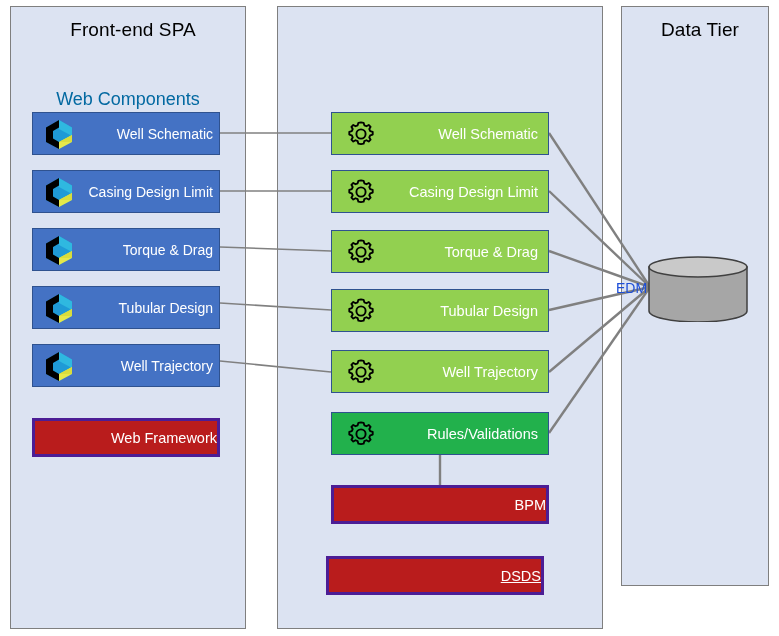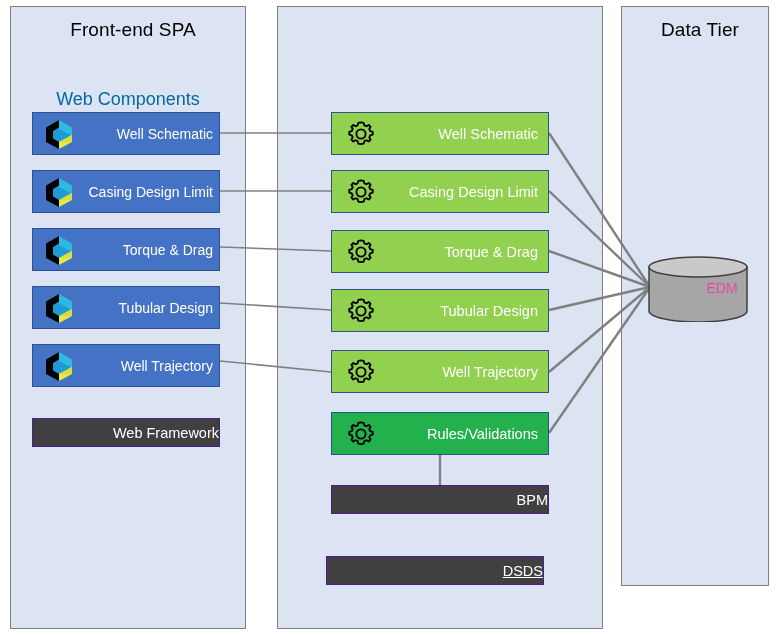--- a/index.html
+++ b/index.html
@@ -81,23 +81,23 @@
     left: 331px;
     width: 218px;
     height: 43px;
     padding-left: 4px;
   }
   .box.micro .label { padding-right: 10px; font-size: 14.5px; }
 
   .box.micro.accent { background: #22b14c; }
 
   .box.plain {
-    background: #404040;
-    border: 1px solid #4c1d95;
-    height: 29px;
+    background: #b91c1c;
+    border: 3px solid #4c1d95;
+    height: 39px;
   }
   .box.plain .label { font-size: 14.5px; }
 
   #box-web-framework { left: 32px; width: 188px; }
   #box-bpm   { left: 331px; width: 218px; padding-left: 24px; }
   #box-dsds  { left: 326px; width: 218px; text-decoration: underline; }
 
   
   .icon-hex {
     width: 34px; height: 32px;
@@ -121,26 +121,26 @@
   
   #edm-cylinder {
     position: absolute;
     left: 648px;
     top: 256px;
     width: 100px;
     height: 66px;
   }
   #edm-label {
     position: absolute;
-    left: 672px;
+    left: 616px;
     top: 280px;
     width: 100px;
-    text-align: center;
+    text-align: left;
     font-size: 14px;
-    color: #ec4899;
+    color: #1d4ed8;
   }
 </style>
 </head>
 <body>
 
 <div id="diagram">
 
   <div class="panel" id="panel-frontend">
     <div class="panel-title">Front-end SPA</div>
     <div class="panel-subtitle">Web Components</div>

